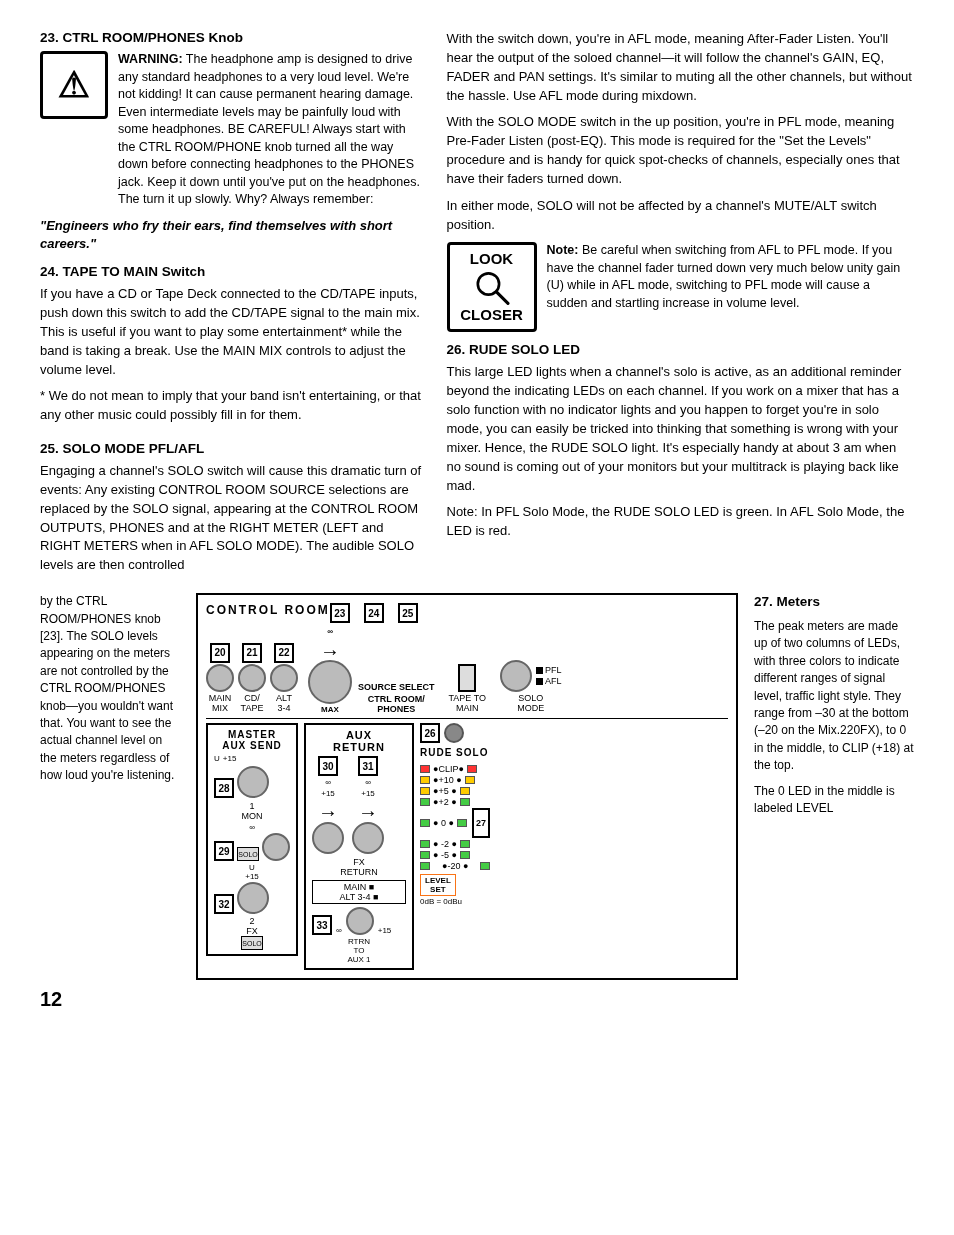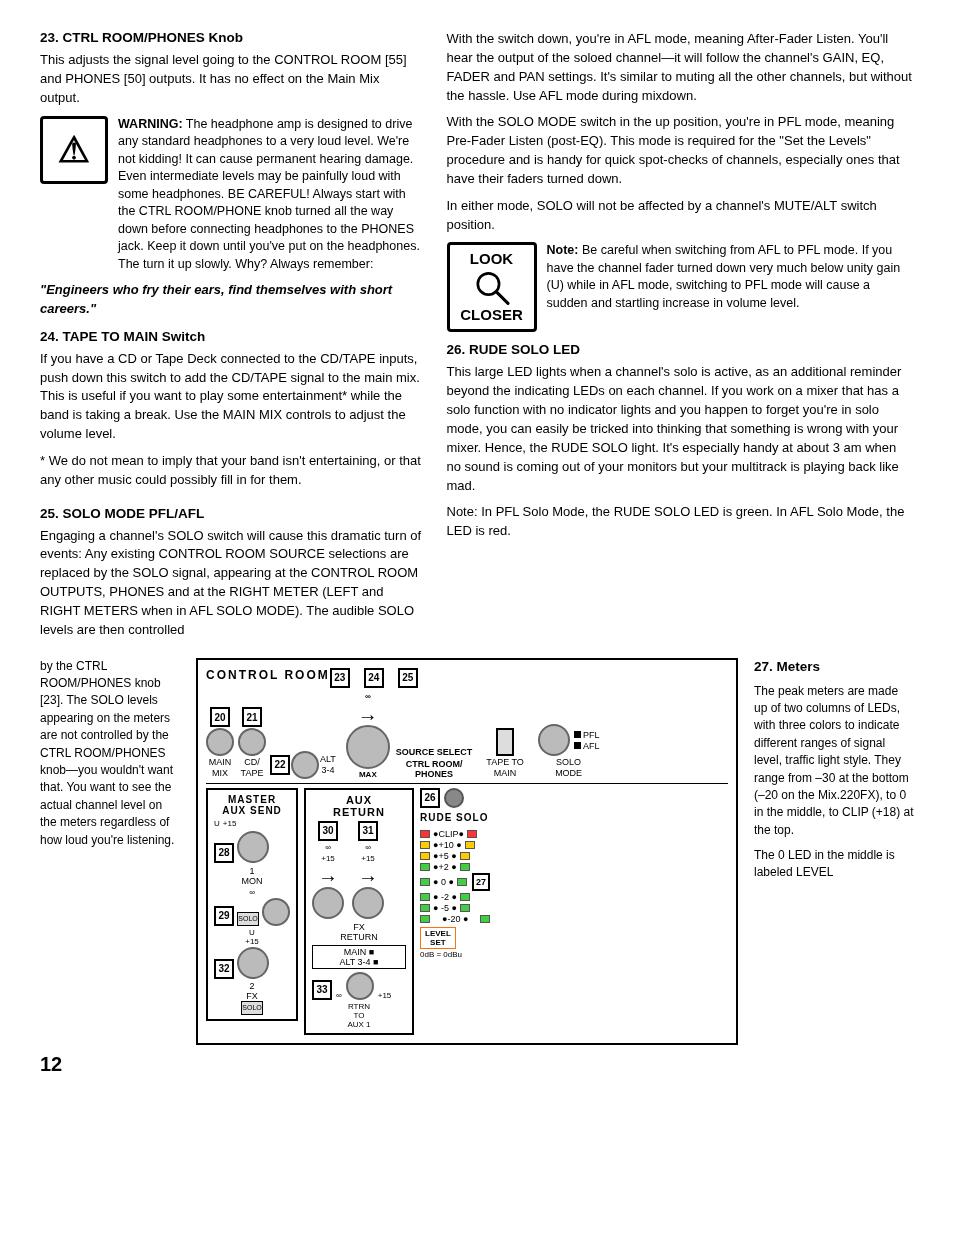--- a/index.html
+++ b/index.html
@@ -226,21 +226,20 @@
 </head>
 <body>
 
 <div class="page-content">
 
   <div class="two-col">
 
     <div class="col-left">
 
       <h3>23. CTRL ROOM/PHONES Knob</h3>
-      <p>This adjusts the signal level going to the CONTROL ROOM [55] and PHONES [50] outputs. It has no effect on the Main Mix output.</p>
 
       <div class="warning-box">
         <div class="warning-icon">⚠</div>
         <div class="warning-text">
           <span><strong>WARNING:</strong>
           <span>The headphone amp is designed to drive any standard headphones to a very loud level. We're not kidding! It can cause permanent hearing damage. Even intermediate levels may be painfully loud with some headphones. BE CAREFUL! Always start with the CTRL ROOM/PHONE knob turned all the way down before connecting headphones to the PHONES jack. Keep it down until you've put on the headphones. The turn it up slowly. Why? Always remember:</span></span>
         </div>
       </div>
       <p><span class="italic-bold">"Engineers who fry their ears, find themselves with short careers."</span></p>
 
@@ -308,21 +307,21 @@
             <div class="knob-sm"></div>
             <div class="label-sm">MAIN<br>MIX</div>
           </div>
 
           <div style="display:flex;flex-direction:column;align-items:center;gap:1px;">
             <div class="num-badge">21</div>
             <div class="knob-sm"></div>
             <div class="label-sm">CD/<br>TAPE</div>
           </div>
 
-          <div style="display:flex;flex-direction:row;align-items:center;gap:1px;">
+          <div style="display:flex;flex-direction:column;align-items:center;gap:1px;">
             <div class="num-badge">22</div>
             <div class="knob-sm"></div>
             <div class="label-sm">ALT<br>3-4</div>
           </div>
 
           <div style="display:flex;flex-direction:column;align-items:center;gap:1px; margin-left:6px;">
             <div style="font-size:8px; font-weight:bold; margin-bottom:2px;">∞</div>
             <div style="font-size:20px; line-height:1;">→</div>
             <div class="knob-lg"></div>
             <div style="font-size:8px; font-weight:bold;">MAX</div>
@@ -455,21 +454,21 @@
               <div style="display:flex;align-items:center;gap:3px;">
                 <div style="width:10px;height:8px;background:#44cc44;border:1px solid #555;"></div>
                 <span style="font-size:9px;">●+2 ●</span>
                 <div style="width:10px;height:8px;background:#44cc44;border:1px solid #555;"></div>
               </div>
               <div style="display:flex;align-items:center;gap:3px;">
                 <div style="width:10px;height:8px;background:#44cc44;border:1px solid #555;"></div>
                 <span style="font-size:9px;">● 0 ●</span>
                 <div style="width:10px;height:8px;background:#44cc44;border:1px solid #555;"></div>
                 <div style="margin-left:2px;">
-                  <div class="num-badge" style="width:18px;height:18px;font-size:9px;">27</div>
+                  <div class="num-badge" style="width:18px;height:30px;font-size:9px;">27</div>
                 </div>
               </div>
               <div style="display:flex;align-items:center;gap:3px;">
                 <div style="width:10px;height:8px;background:#44cc44;border:1px solid #555;"></div>
                 <span style="font-size:9px;">● -2 ●</span>
                 <div style="width:10px;height:8px;background:#44cc44;border:1px solid #555;"></div>
               </div>
               <div style="display:flex;align-items:center;gap:3px;">
                 <div style="width:10px;height:8px;background:#44cc44;border:1px solid #555;"></div>
                 <span style="font-size:9px;">● -5 ●</span>

